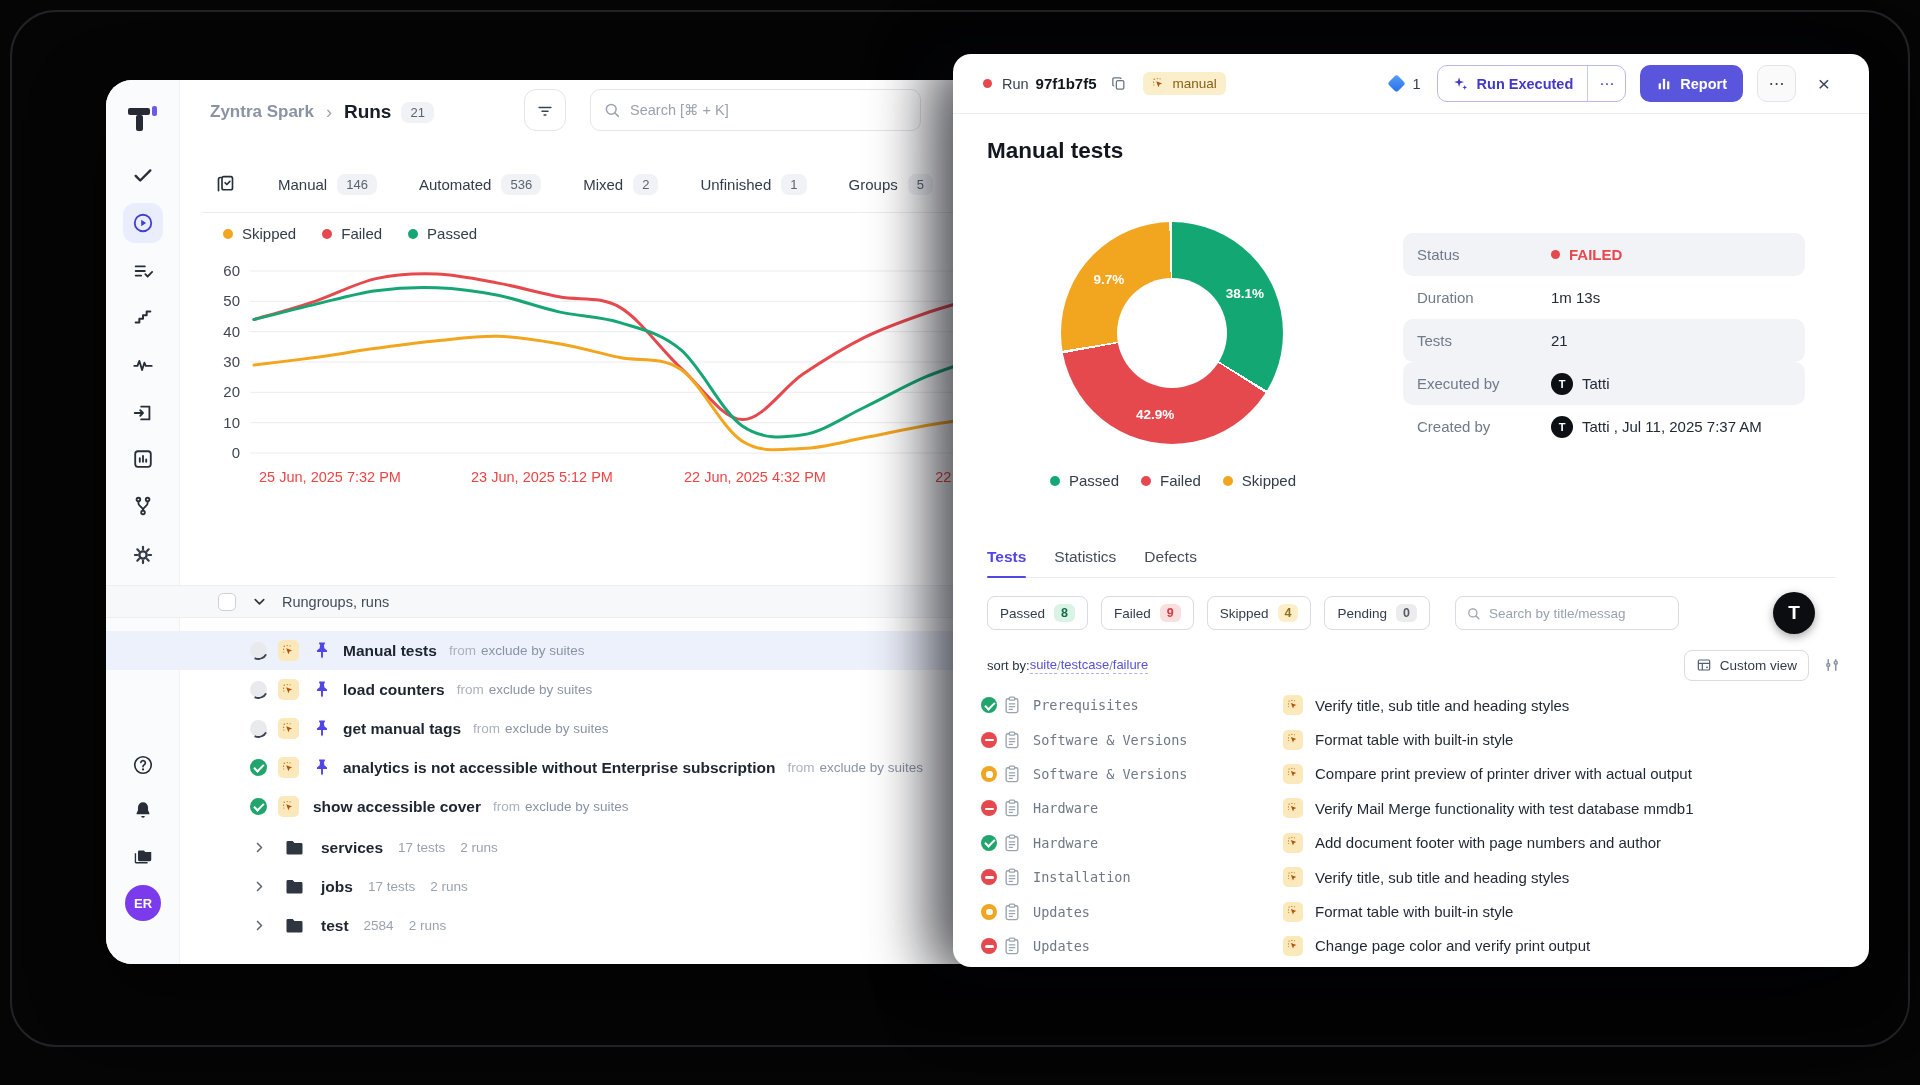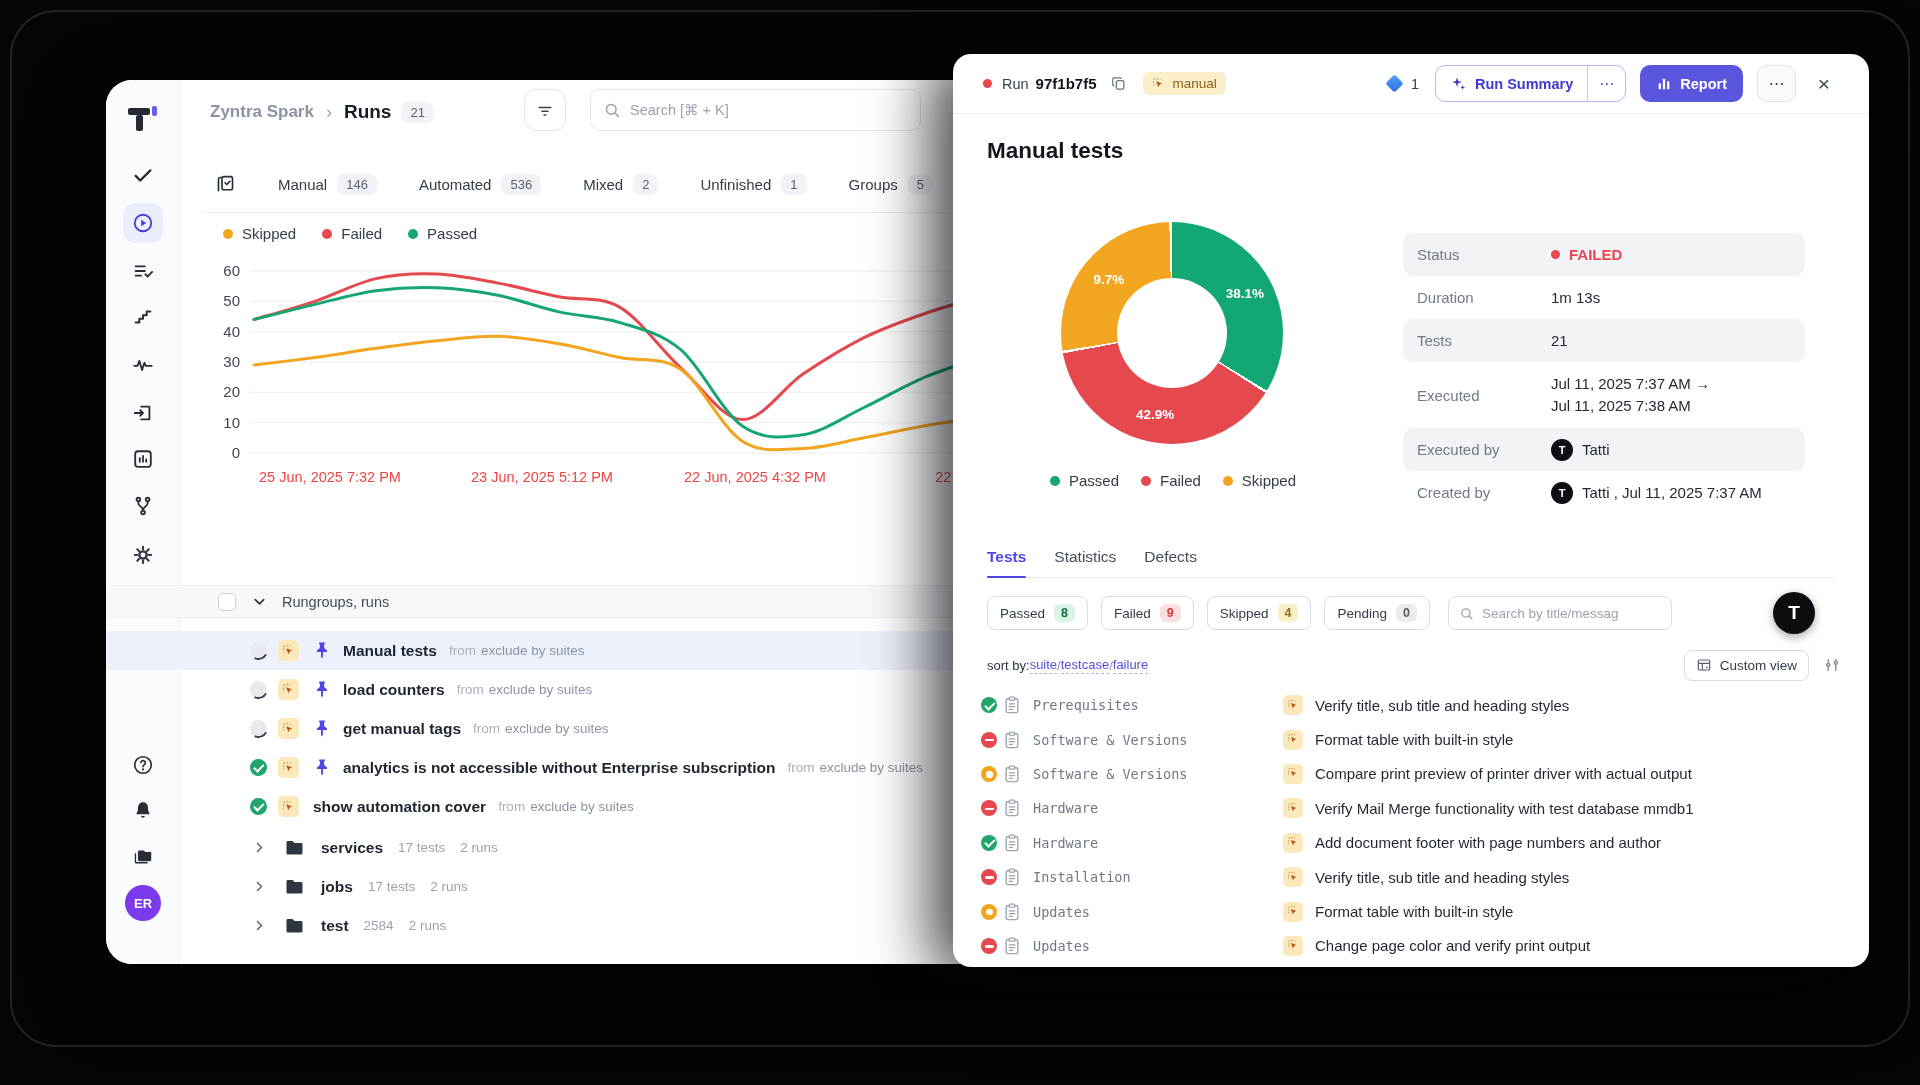--- a/index.html
+++ b/index.html
@@ -116,21 +116,21 @@
   .ptab.active::after{content:"";position:absolute;left:0;right:0;bottom:-1px;height:2.5px;background:#4f46e5;border-radius:2px}
 
   
   .chips{position:absolute;left:34px;right:34px;top:542px;height:34px;display:flex;gap:13px;align-items:center}
   .chip{height:34px;border:1px solid #d8dbe2;border-radius:8px;background:#fff;display:flex;align-items:center;gap:9px;padding:0 12px;font-size:13.5px;color:#333c49;cursor:pointer;white-space:nowrap}
   .cbadge{border-radius:6px;padding:2px 7px;font-size:12.5px;font-weight:600}
   .tone-green{background:#d9f3e5;color:#17694a}
   .tone-red{background:#fbdfdf;color:#d33a41}
   .tone-yellow{background:#fcefc8;color:#8f6c1f}
   .tone-gray{background:#ececee;color:#555b66}
-  .search2{height:34px;border:1px solid #d8dbe2;border-radius:8px;display:flex;align-items:center;gap:8px;padding:0 10px;width:224px;margin-left:5px}
+  .search2{height:34px;border:1px solid #d8dbe2;border-radius:8px;display:flex;align-items:center;gap:8px;padding:0 10px;width:224px;margin-left:12px}
   .search2 input{border:0;outline:0;width:100%;font-size:13.5px;font-family:inherit;color:#333}
   .search2 input::placeholder{color:#9aa2af}
   .tbadge{position:absolute;left:820px;top:538px;width:42px;height:42px;border-radius:50%;background:#0b0d10;color:#fff;display:flex;align-items:center;justify-content:center;font-size:19px;font-weight:800;box-shadow:0 3px 10px rgba(0,0,0,.35);cursor:pointer;z-index:3}
 
   
   .sortrow{position:absolute;left:34px;right:28px;top:594px;height:34px;display:flex;align-items:center;justify-content:space-between}
   .sort-left{display:flex;align-items:center;font-size:13px;color:#2a3340}
   .slink{color:#5551d8;border-bottom:1px dashed #b3b0ee;cursor:pointer;padding-bottom:1px}
   .ssep{color:#8a93a3}
   .sort-right{display:flex;align-items:center;gap:14px}
@@ -458,21 +458,21 @@
             <svg width="14" height="14" viewBox="0 0 20 20">
               <path d="M6 6 L14.5 9.2 L10.8 10.8 L9.2 14.5 Z" fill="#b45309"></path>
               <circle cx="3.2" cy="3.2" r="1" fill="#c2700a"></circle>
               <circle cx="7.5" cy="2.2" r=".9" fill="#c2700a"></circle>
               <circle cx="2.2" cy="7.5" r=".9" fill="#c2700a"></circle>
               <circle cx="11.5" cy="2.6" r=".8" fill="#c2700a"></circle>
               <circle cx="2.6" cy="11.5" r=".8" fill="#c2700a"></circle>
             </svg>
           </span>
 
-    <span class="ti">show automation cover</span>
+    <span class="ti">show accessible cover</span>
     <span class="fr">from</span>
     <span class="frv">exclude by suites</span>
   </div>
         <div class="folders">
           <div class="frow">
     <span style="display:flex">
               <svg width="13" height="13" viewBox="0 0 16 16" fill="none" stroke="#5c6676" stroke-width="1.9" stroke-linecap="round" stroke-linejoin="round">
                 <path d="M5.5 3l5 5-5 5"></path>
               </svg>
             </span>
@@ -547,21 +547,21 @@
       <span class="gem"></span>
       <span class="gem-n">1</span>
       <span class="btn-summary">
         <span class="main">
           <span style="display:flex">
               <svg width="17" height="17" viewBox="0 0 24 24" fill="#4238ca">
                 <path d="M10 3l1.6 5.4L17 10l-5.4 1.6L10 17l-1.6-5.4L3 10l5.4-1.6z"></path>
                 <path d="M18 14l.9 2.6L21.5 17.5l-2.6.9L18 21l-.9-2.6-2.6-.9 2.6-.9z"></path>
               </svg>
             </span>
-          <span>Run Summary</span>
+          <span>Run Executed</span>
         </span>
         <span class="more">⋯</span>
       </span>
       <span class="btn-report">
         <span style="display:flex">
             <svg width="16" height="16" viewBox="0 0 24 24" fill="#fff">
               <rect x="4" y="11" width="3.4" height="9" rx="1"></rect>
               <rect x="10.3" y="4" width="3.4" height="16" rx="1"></rect>
               <rect x="16.6" y="8" width="3.4" height="12" rx="1"></rect>
             </svg>
@@ -602,29 +602,20 @@
             <span class="failed-tx">FAILED</span>
           </span>
   </div>
         <div class="drow" style="height: 43px;">
     <span class="lab">Duration</span>
     <span class="val">1m 13s</span>
   </div>
         <div class="drow fill" style="height: 43px;">
     <span class="lab">Tests</span>
     <span class="val">21</span>
-  </div>
-        <div class="drow" style="height: 66px;">
-    <span class="lab">Executed</span>
-    <span class="val">
-            <span style="line-height:1.45">
-              <div>Jul 11, 2025 7:37 AM →</div>
-              <div>Jul 11, 2025 7:38 AM</div>
-            </span>
-          </span>
   </div>
         <div class="drow fill" style="height: 43px;">
     <span class="lab">Executed by</span>
     <span class="val">
             <span class="mini-ava">T</span>
             <span>Tatti</span>
           </span>
   </div>
         <div class="drow" style="height: 43px;">
     <span class="lab">Created by</span>

